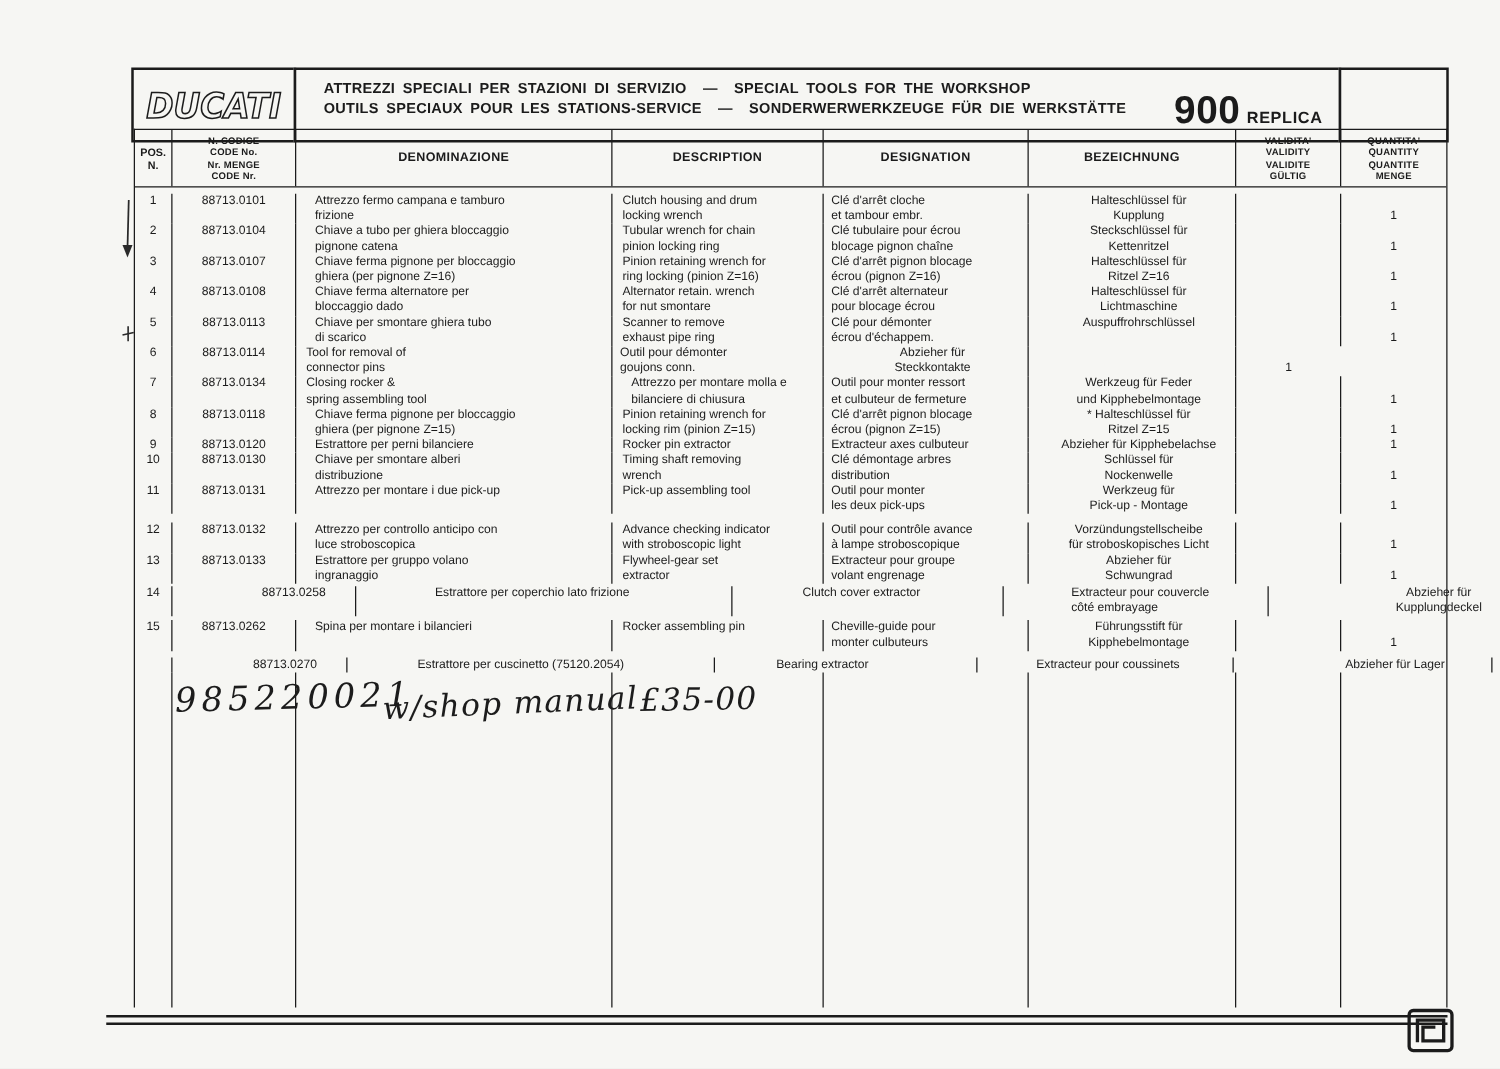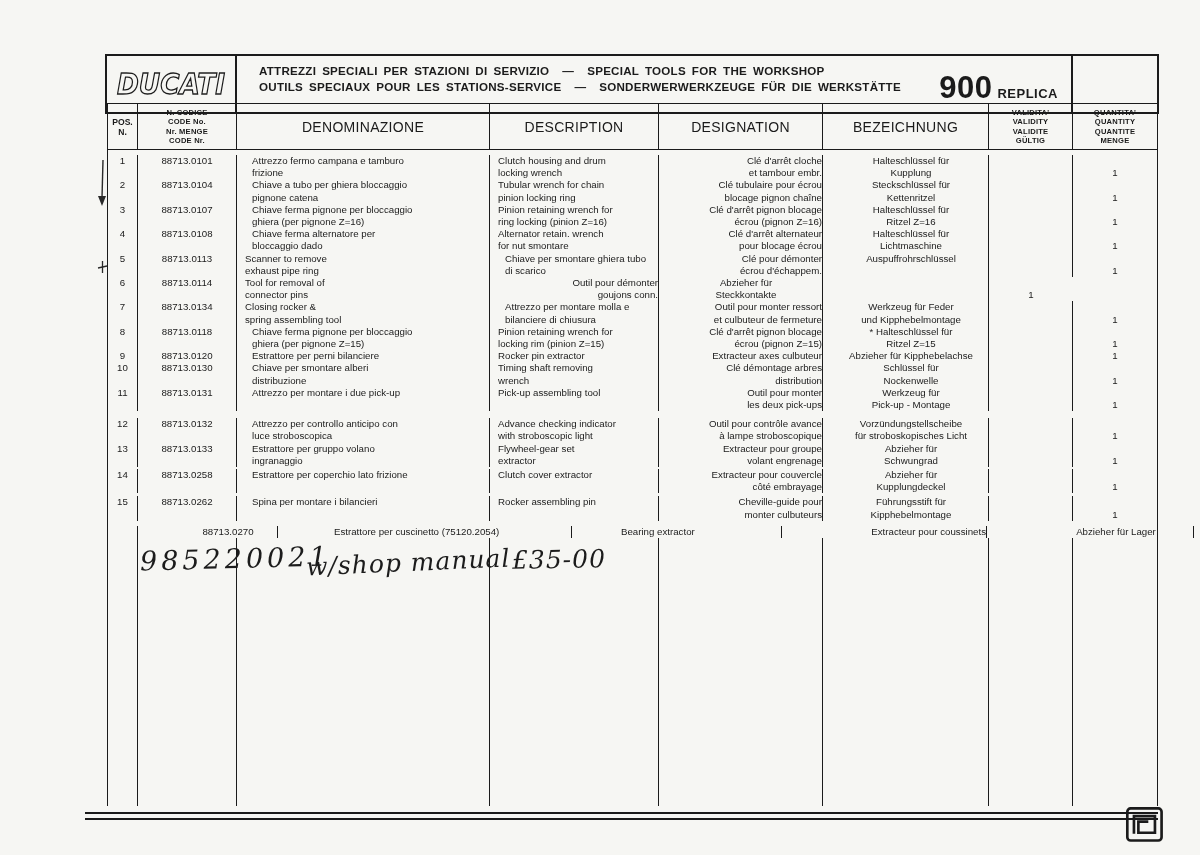--- a/index.html
+++ b/index.html
@@ -29,30 +29,30 @@
   .tool-table{
     position:absolute;left:107px;top:103px;width:1051px;height:703px;
     border:1.8px solid var(--ink);border-bottom:none;box-sizing:border-box;
     display:flex;flex-direction:column;
   }
   .grid-row{display:grid;grid-template-columns:30px 99px 253px 169px 164px 166px 84px 1fr;}
   .cell{border-right:1.6px solid var(--ink);box-sizing:border-box;overflow:hidden;}
   .cell:last-child{border-right:none;}
   .header-row{border-bottom:1.8px solid var(--ink);height:45px;}
   .header-row .cell{display:flex;flex-direction:column;align-items:center;justify-content:center;text-align:center;}
-  .h-big{font-size:14px;font-weight:normal;letter-spacing:.3px;}
+  .h-big{font-size:10px;font-weight:bold;letter-spacing:.3px;}
   .h-small div{font-size:7.6px;font-weight:bold;line-height:9.2px;letter-spacing:.2px;}
   .h-pos div{font-size:8.6px;font-weight:bold;line-height:10px;}
   .table-body{padding-top:5px;}
   .ln{line-height:12.2px;font-size:9.7px;white-space:nowrap;}
   .c-pos{text-align:center;}
   .c-code{text-align:center;}
   .c-denominazione{padding-left:15px;}
   .c-description{padding-left:8px;}
-  .c-designation{padding-left:6px;text-align:right;}
+  .c-designation{padding-left:6px;}
   .c-bezeichnung{padding-left:11px;text-align:center;}
   .c-validity{padding-left:7px;}
   .c-quantity{text-align:center;}
   .filler-row{flex:1;}
   
   .hand{position:absolute;font-family:"DejaVu Serif",serif;font-style:italic;color:#1c1c1c;white-space:nowrap;}
   .hand-code{left:140px;top:543px;font-size:27px;letter-spacing:4px;transform:rotate(-1.5deg);}
   .hand-note{left:306px;top:548px;font-size:25px;letter-spacing:1px;transform:rotate(-2.5deg);}
   .hand-price{left:512px;top:545px;font-size:25px;letter-spacing:1px;transform:rotate(-1deg);}
   
@@ -243,28 +243,28 @@
             <div class="ln">1</div>
           </div>
         </div>
         <div class="grid-row body-row">
           <div class="cell c-pos">
             <div class="ln">5</div>
           </div>
           <div class="cell c-code">
             <div class="ln">88713.0113</div>
           </div>
+          <div class="cell c-denominazione">
+            <div class="ln">Chiave per smontare ghiera tubo</div>
+            <div class="ln">di scarico</div>
+          </div>
           <div class="cell c-description">
             <div class="ln">Scanner to remove</div>
             <div class="ln">exhaust pipe ring</div>
           </div>
-          <div class="cell c-denominazione">
-            <div class="ln">Chiave per smontare ghiera tubo</div>
-            <div class="ln">di scarico</div>
-          </div>
           <div class="cell c-designation">
             <div class="ln">Clé pour démonter</div>
             <div class="ln">écrou d'échappem.</div>
           </div>
           <div class="cell c-bezeichnung">
             <div class="ln">Auspuffrohrschlüssel</div>
             <div class="ln">&nbsp;</div>
           </div>
           <div class="cell c-validity">
             <div class="ln">&nbsp;</div>
@@ -506,21 +506,21 @@
             <div class="ln">Schwungrad</div>
           </div>
           <div class="cell c-validity">
             <div class="ln">&nbsp;</div>
           </div>
           <div class="cell c-quantity">
             <div class="ln">&nbsp;</div>
             <div class="ln">1</div>
           </div>
         </div>
-        <div class="grid-row body-row" style="margin-top: 2px;">
+        <div class="grid-row body-row" style="margin-top: 2px; gap: 48px;">
           <div class="cell c-pos">
             <div class="ln">14</div>
           </div>
           <div class="cell c-code">
             <div class="ln">88713.0258</div>
           </div>
           <div class="cell c-denominazione">
             <div class="ln">Estrattore per coperchio lato frizione</div>
             <div class="ln">&nbsp;</div>
           </div>

